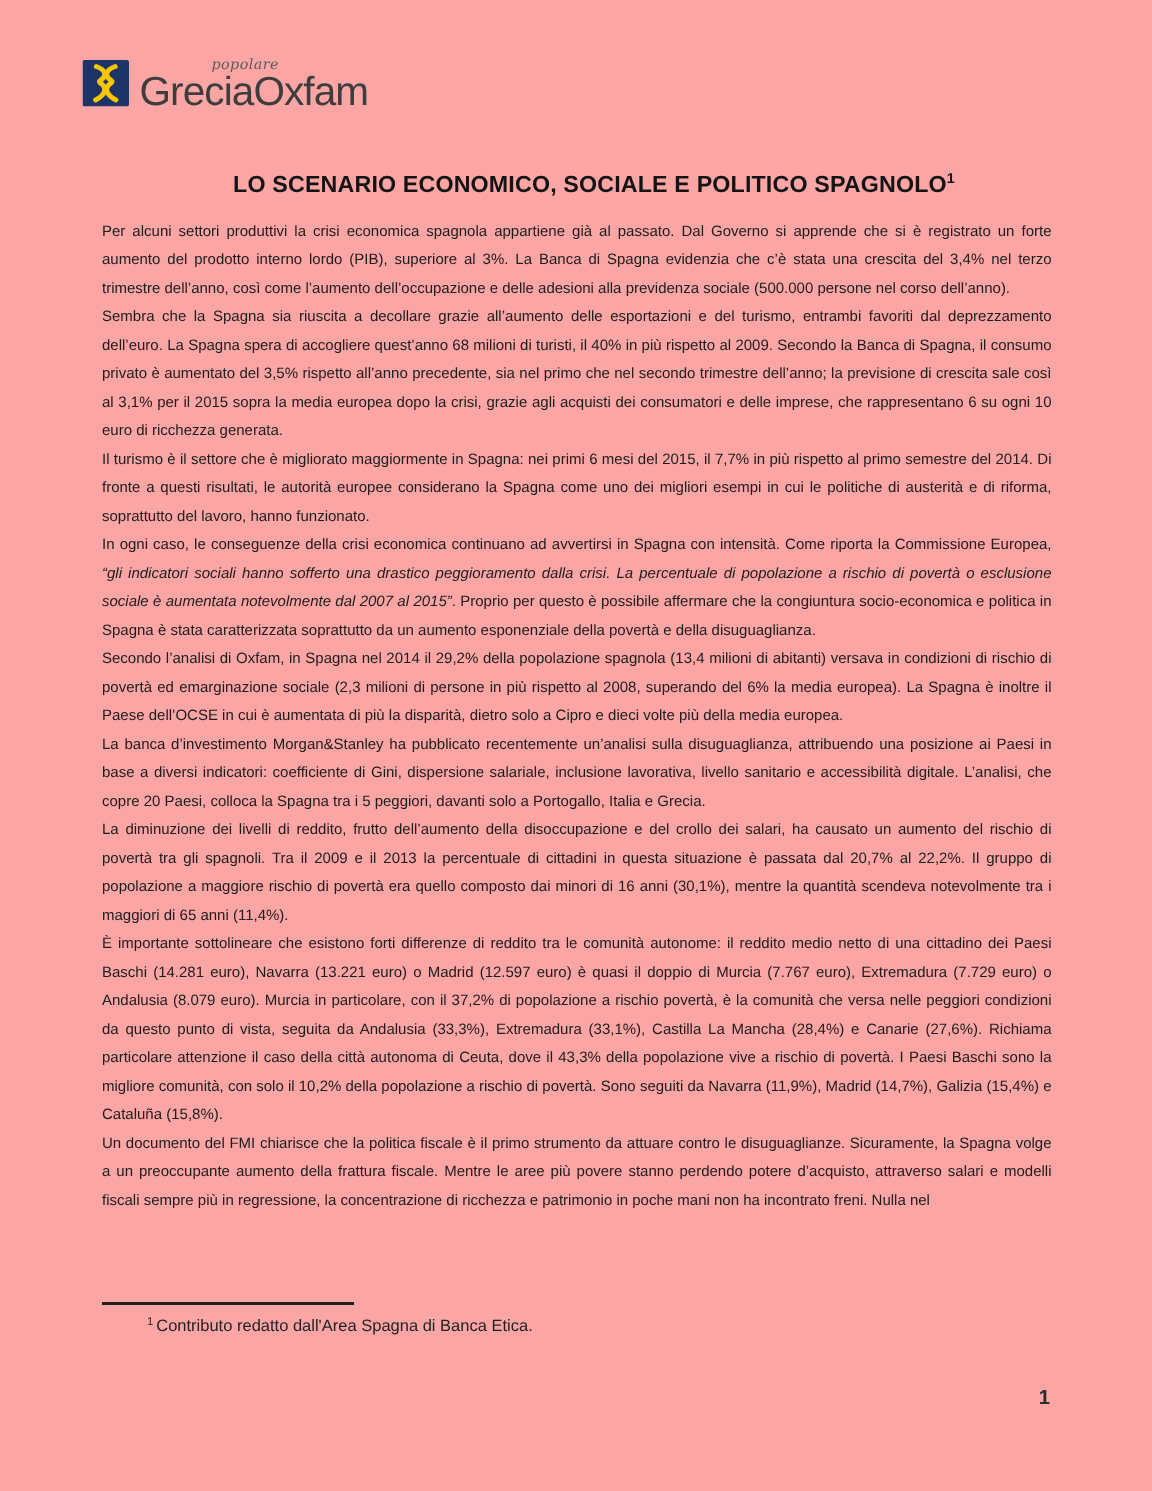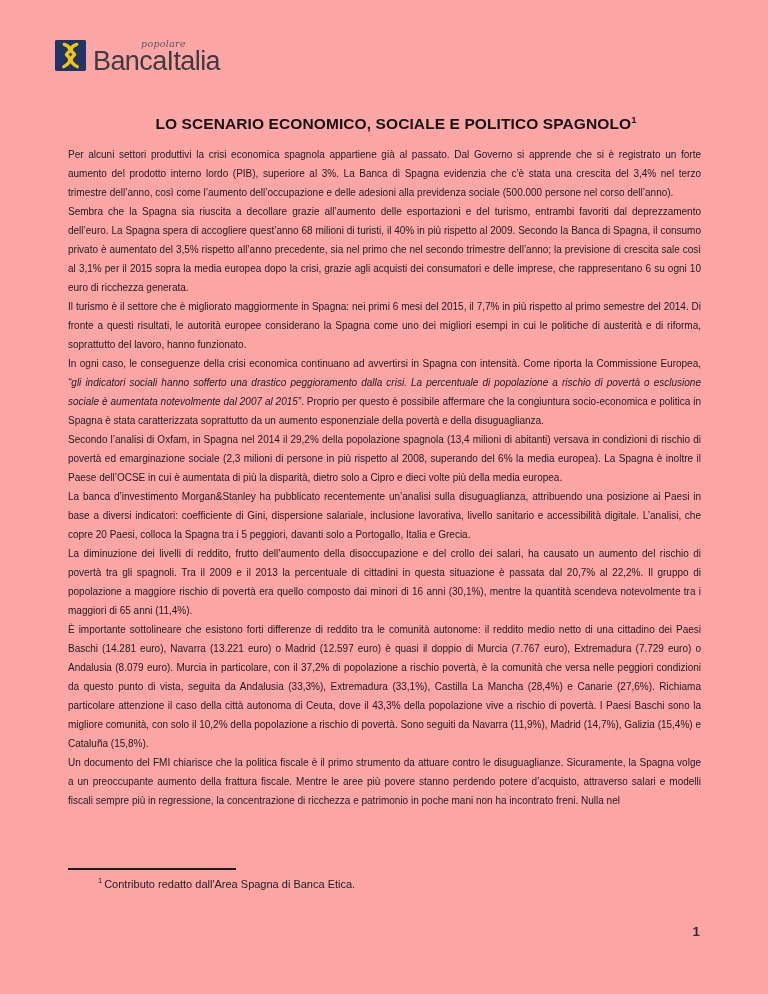--- a/index.html
+++ b/index.html
@@ -69,21 +69,21 @@
   <div class="logo">
     <span class="logo-icon">
       <svg width="31" height="31" viewBox="0 0 32 32" aria-hidden="true">
         <rect width="32" height="32" rx="1.5" fill="#1e3468"></rect>
         <path d="M9.5 4.5 C16.5 7 16.5 11 13 13.5 C11.2 14.8 11.2 15.2 13 16.4 C16.5 19 16.5 23.5 9 27.5" stroke="#f7c600" stroke-width="3.4" fill="none" stroke-linecap="round"></path>
         <path d="M22.5 4.5 C15.5 7 15.5 11 19 13.5 C20.8 14.8 20.8 15.2 19 16.4 C15.5 19 15.5 23.5 23 27.5" stroke="#f7c600" stroke-width="3.4" fill="none" stroke-linecap="round"></path>
       </svg>
     </span>
     <span class="logo-text">
       <span class="logo-popolare">popolare</span>
-      <span class="logo-word"><span>Banca</span><span>Italia</span></span>
+      <span class="logo-word"><span>Grecia</span><span>Oxfam</span></span>
     </span>
   </div>
 
   <h1 class="doc-title"><span>LO SCENARIO ECONOMICO, SOCIALE E POLITICO SPAGNOLO</span><sup>1</sup></h1>
 
   <div class="doc-body">
     <p>Per alcuni settori produttivi la crisi economica spagnola appartiene già al passato. Dal Governo si apprende che si è registrato un forte aumento del prodotto interno lordo (PIB), superiore al 3%. La Banca di Spagna evidenzia che c’è stata una crescita del 3,4% nel terzo trimestre dell’anno, così come l’aumento dell’occupazione e delle adesioni alla previdenza sociale (500.000 persone nel corso dell’anno).</p>
     <p>Sembra che la Spagna sia riuscita a decollare grazie all’aumento delle esportazioni e del turismo, entrambi favoriti dal deprezzamento dell’euro. La Spagna spera di accogliere quest’anno 68 milioni di turisti, il 40% in più rispetto al 2009. Secondo la Banca di Spagna, il consumo privato è aumentato del 3,5% rispetto all’anno precedente, sia nel primo che nel secondo trimestre dell’anno; la previsione di crescita sale così al 3,1% per il 2015 sopra la media europea dopo la crisi, grazie agli acquisti dei consumatori e delle imprese, che rappresentano 6 su ogni 10 euro di ricchezza generata.</p>
     <p>Il turismo è il settore che è migliorato maggiormente in Spagna: nei primi 6 mesi del 2015, il 7,7% in più rispetto al primo semestre del 2014. Di fronte a questi risultati, le autorità europee considerano la Spagna come uno dei migliori esempi in cui le politiche di austerità e di riforma, soprattutto del lavoro, hanno funzionato.</p>
     <p><span>In ogni caso, le conseguenze della crisi economica continuano ad avvertirsi in Spagna con intensità. Come riporta la Commissione Europea, </span><span class="quote-italic">“gli indicatori sociali hanno sofferto una drastico peggioramento dalla crisi. La percentuale di popolazione a rischio di povertà o esclusione sociale è aumentata notevolmente dal 2007 al 2015”</span><span>. Proprio per questo è possibile affermare che la congiuntura socio-economica e politica in Spagna è stata caratterizzata soprattutto da un aumento esponenziale della povertà e della disuguaglianza.</span></p>

